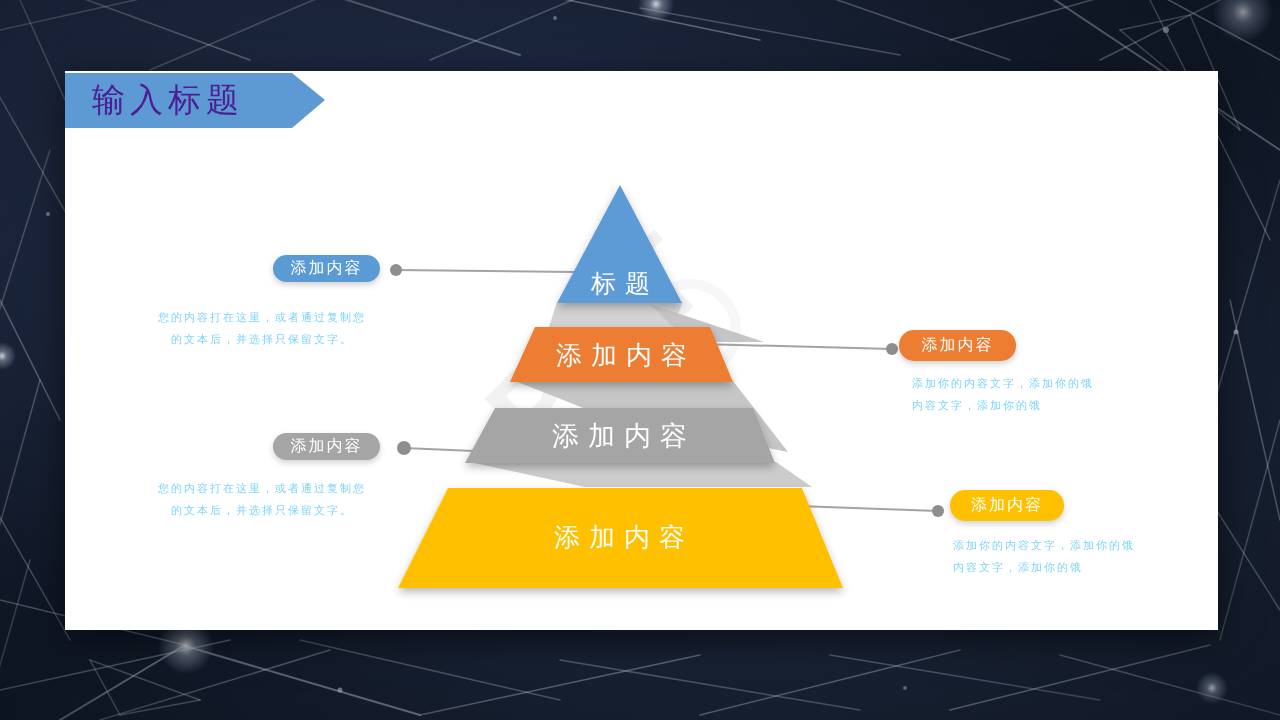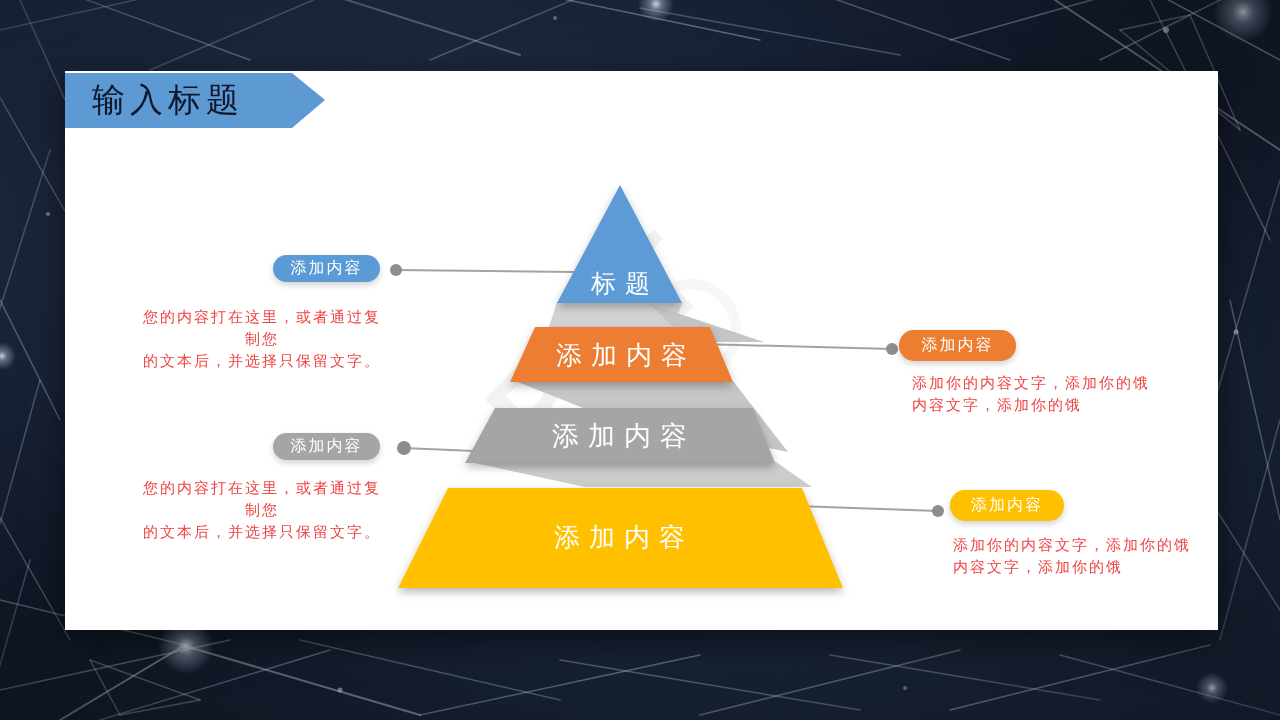--- a/index.html
+++ b/index.html
@@ -5,35 +5,35 @@
   html,body{margin:0;padding:0;background:#0e1420;}
   .stage{position:relative;width:1280px;height:720px;overflow:hidden;
          font-family:"Liberation Serif",serif;}
   .stage svg{display:block;}
   .bg{position:absolute;inset:0;z-index:0;}
   .card{position:absolute;left:65px;top:71px;width:1153px;height:559px;
         background:#ffffff;z-index:1;box-shadow:0 10px 34px rgba(0,0,0,.55);}
   .banner{position:absolute;left:65px;top:73px;width:260px;height:55px;
           background:#5d9ad4;z-index:3;
           clip-path:polygon(0 0,227px 0,260px 27px,227px 55px,0 55px);}
-  .banner span{display:block;line-height:55px;padding-left:27px;color:#0f172a;
+  .banner span{display:block;line-height:55px;padding-left:27px;color:#4c1d95;
                font-size:33px;letter-spacing:5px;}
   .diagram{position:absolute;inset:0;z-index:2;}
   .layer-label{fill:#ffffff;text-anchor:middle;letter-spacing:9px;
                font-family:"Liberation Serif",serif;}
   .watermark-text{fill:#8d939c;opacity:.11;text-anchor:middle;letter-spacing:8px;
                   font-family:"Liberation Sans",sans-serif;font-weight:bold;}
   .pill{position:absolute;z-index:4;color:#fff;display:flex;align-items:center;
         justify-content:center;font-size:16px;letter-spacing:2px;
         border-radius:15px;box-shadow:0 3px 6px rgba(0,0,0,.18);}
   .pill-blue{left:273px;top:255px;width:107px;height:27px;background:#5b9bd5;}
   .pill-gray{left:273px;top:433px;width:107px;height:27px;background:#a5a5a5;}
   .pill-orange{left:899px;top:330px;width:117px;height:31px;background:#ed7d31;}
   .pill-yellow{left:950px;top:490px;width:114px;height:31px;background:#ffc000;}
-  .body-text{position:absolute;z-index:4;font-size:15px;color:#ef4444;
+  .body-text{position:absolute;z-index:4;font-size:11px;color:#7dd3fc;
              letter-spacing:2px;line-height:22px;}
   .bt-left{width:248px;text-align:center;}
   .bt-lt{left:138px;top:306px;}
   .bt-lb{left:138px;top:477px;}
   .bt-rt{left:912px;top:372px;text-align:left;}
   .bt-rb{left:953px;top:534px;text-align:left;}
 </style>
 </head>
 <body>
 

